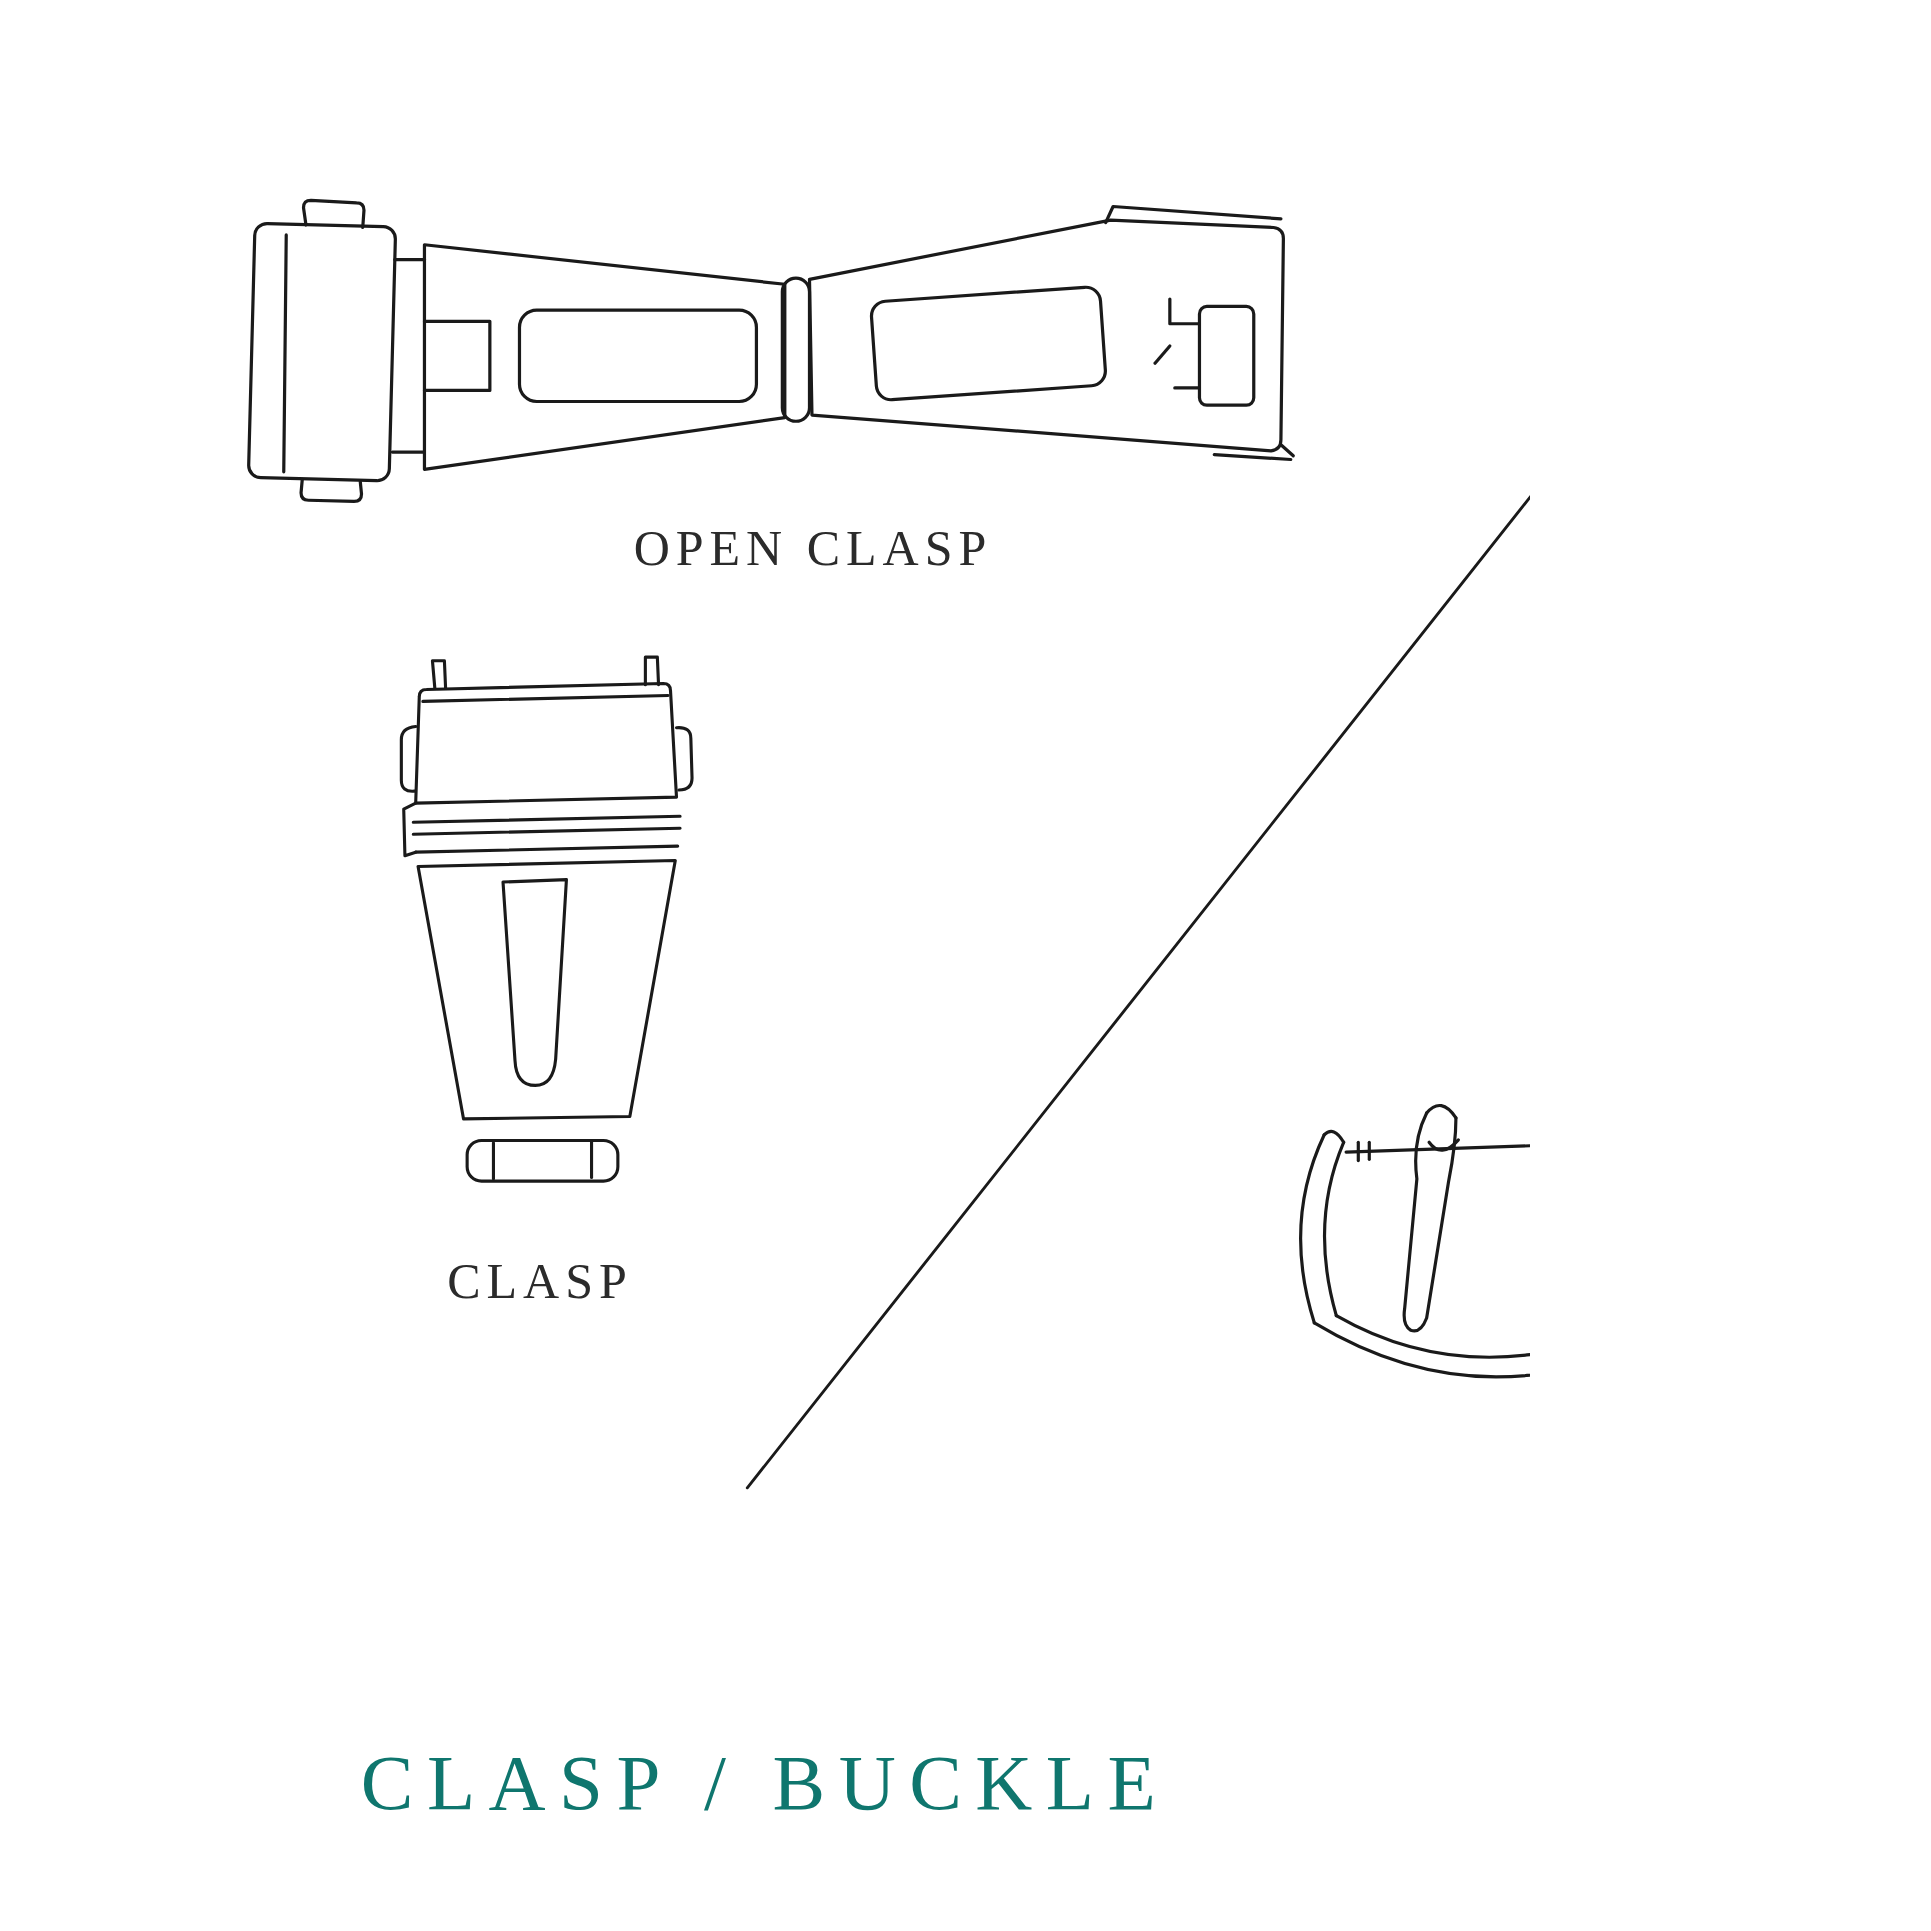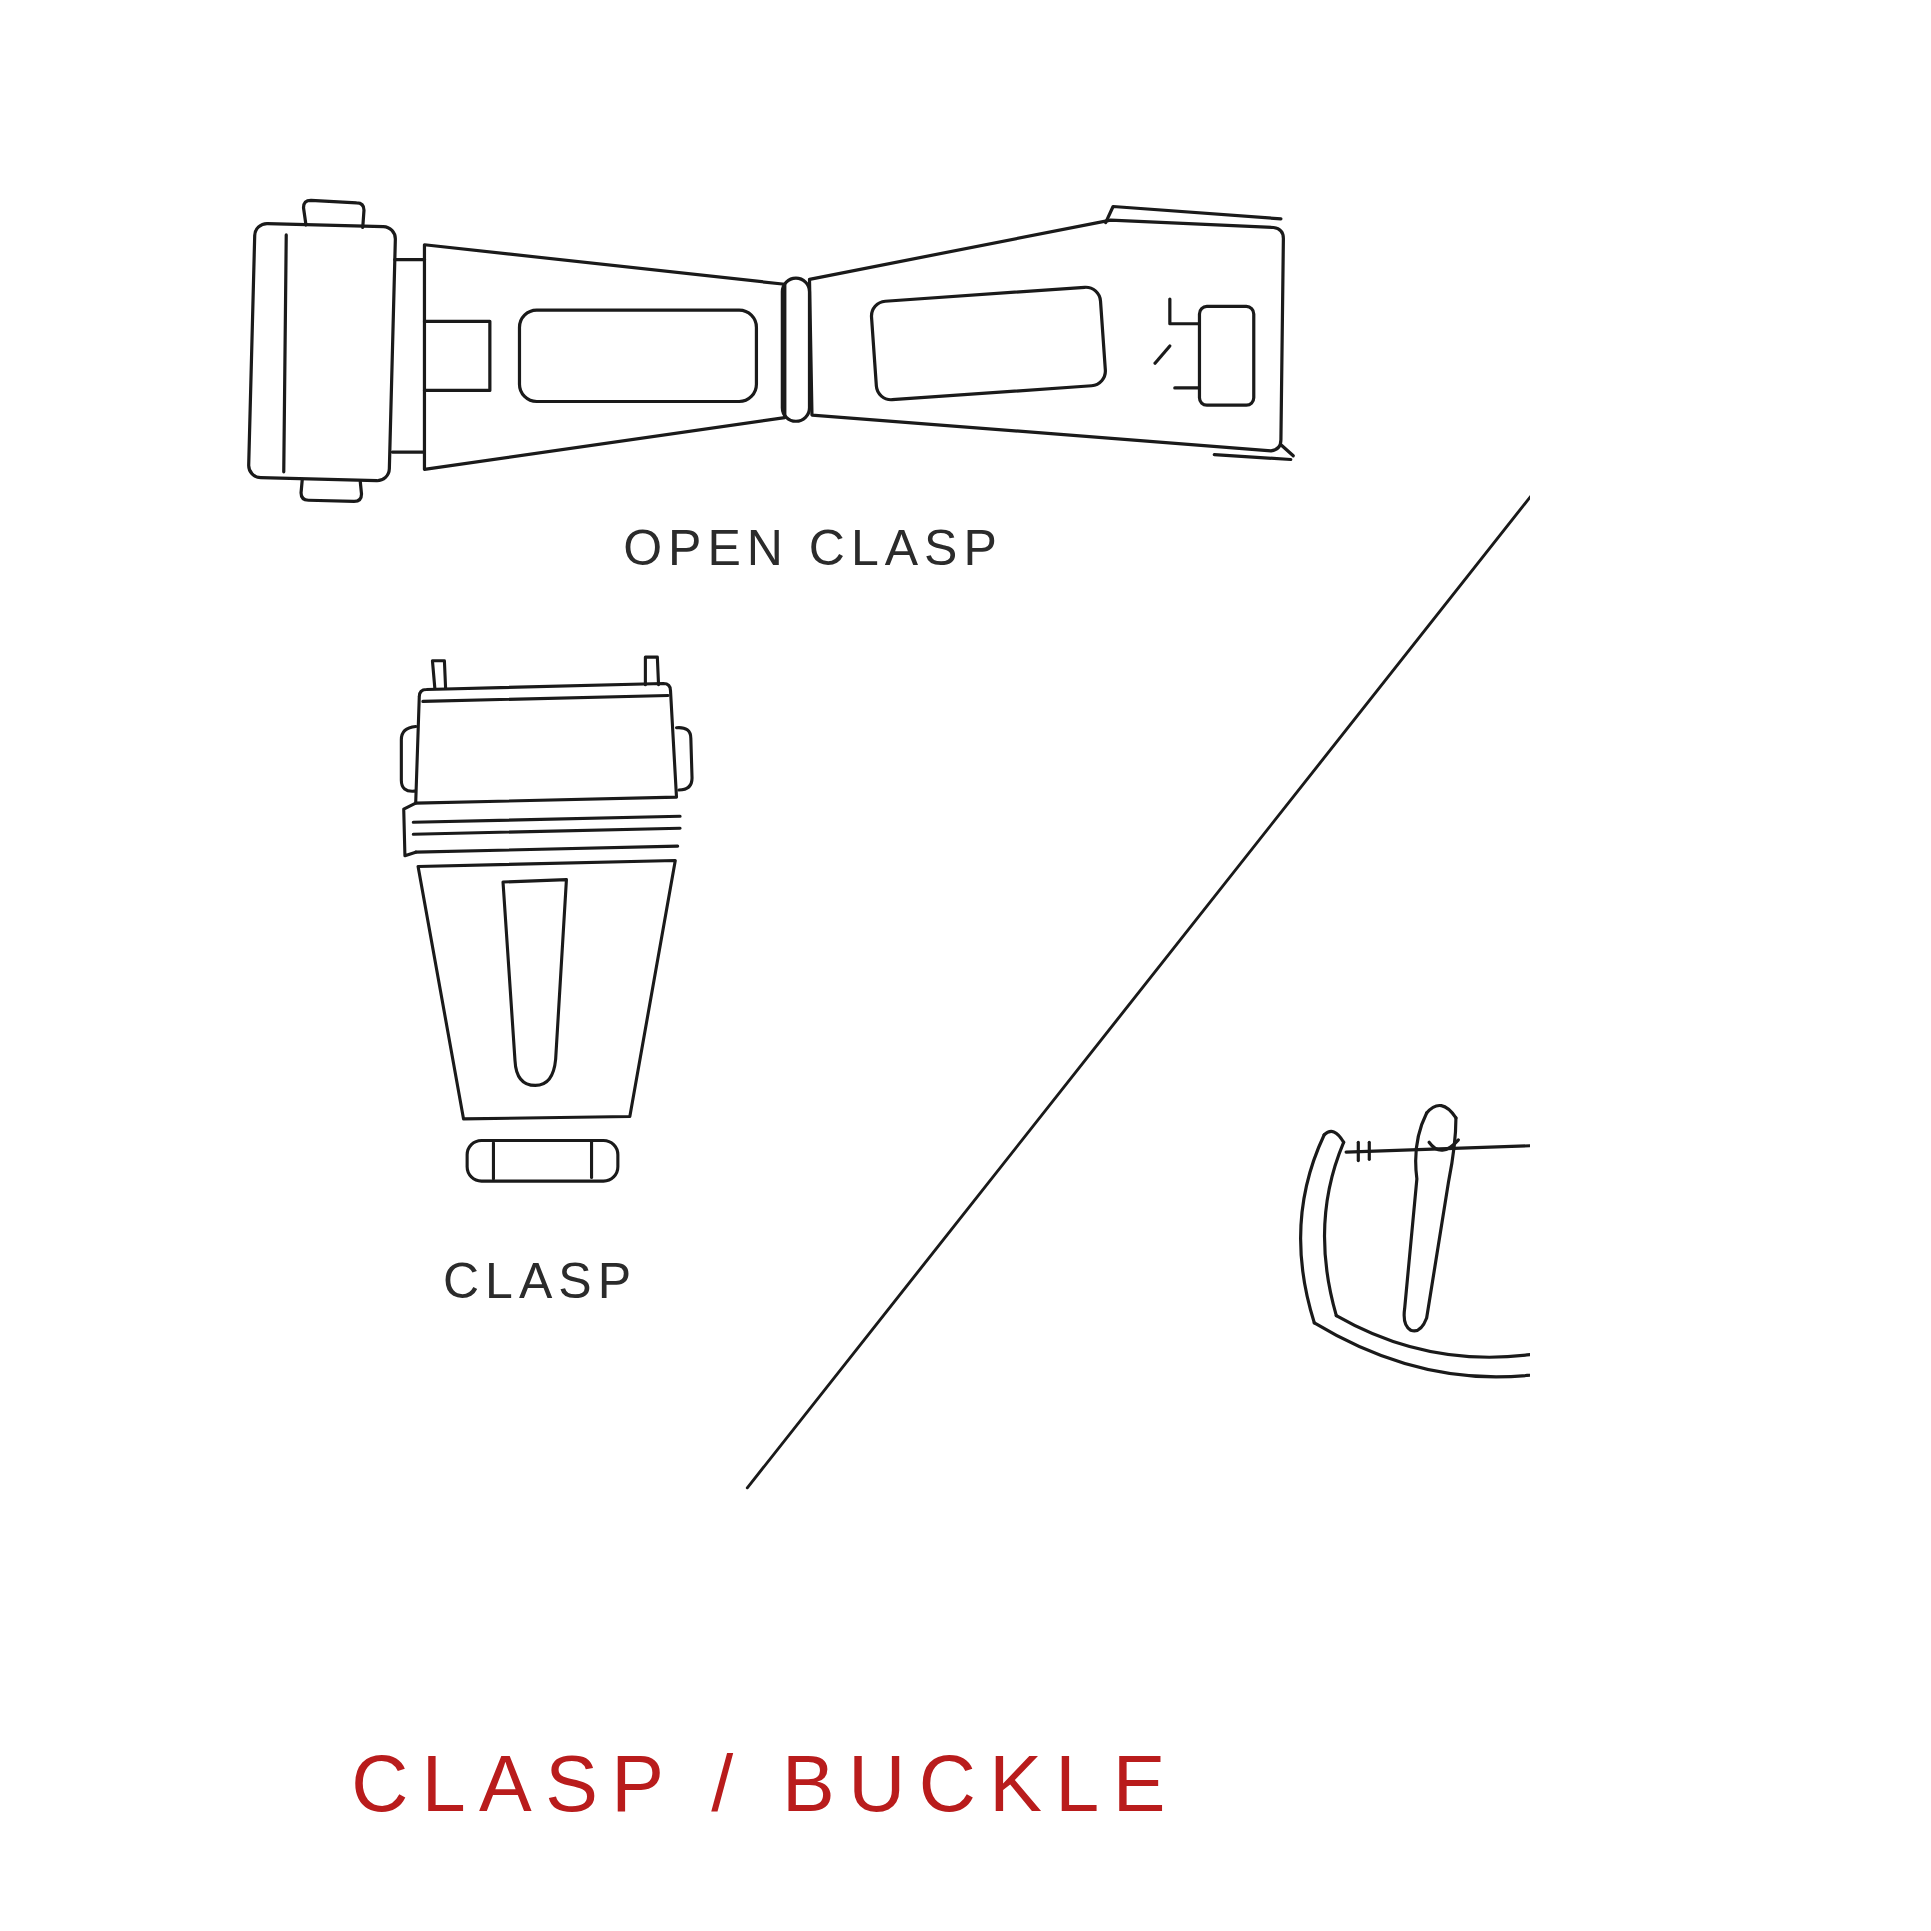--- a/index.html
+++ b/index.html
@@ -6,21 +6,21 @@
     margin: 0;
     padding: 0;
     background: #ffffff;
   }
   .canvas {
     position: relative;
     width: 1530px;
     height: 1931px;
     background: #ffffff;
     overflow: hidden;
-    font-family: Liberation Sans, sans-serif;
+    font-family: Liberation Serif, serif;
     color: #2b2b2b;
   }
   .illo {
     position: absolute;
   }
   .illo svg {
     display: block;
     width: 100%;
     height: 100%;
   }
@@ -54,21 +54,21 @@
   }
   .diagram-title {
     position: absolute;
     left: 0;
     right: 0;
     top: 1738px;
     text-align: center;
     font-size: 79px;
     letter-spacing: 0.17em;
     font-weight: 400;
-    color: #b91c1c;
+    color: #0f766e;
     white-space: nowrap;
   }
 </style>
 </head>
 <body>
 
 <div class="canvas">
 
   <svg class="divider-svg" viewBox="0 0 2000 2000">
     <line x1="1621" y1="469" x2="774" y2="1541"></line>

